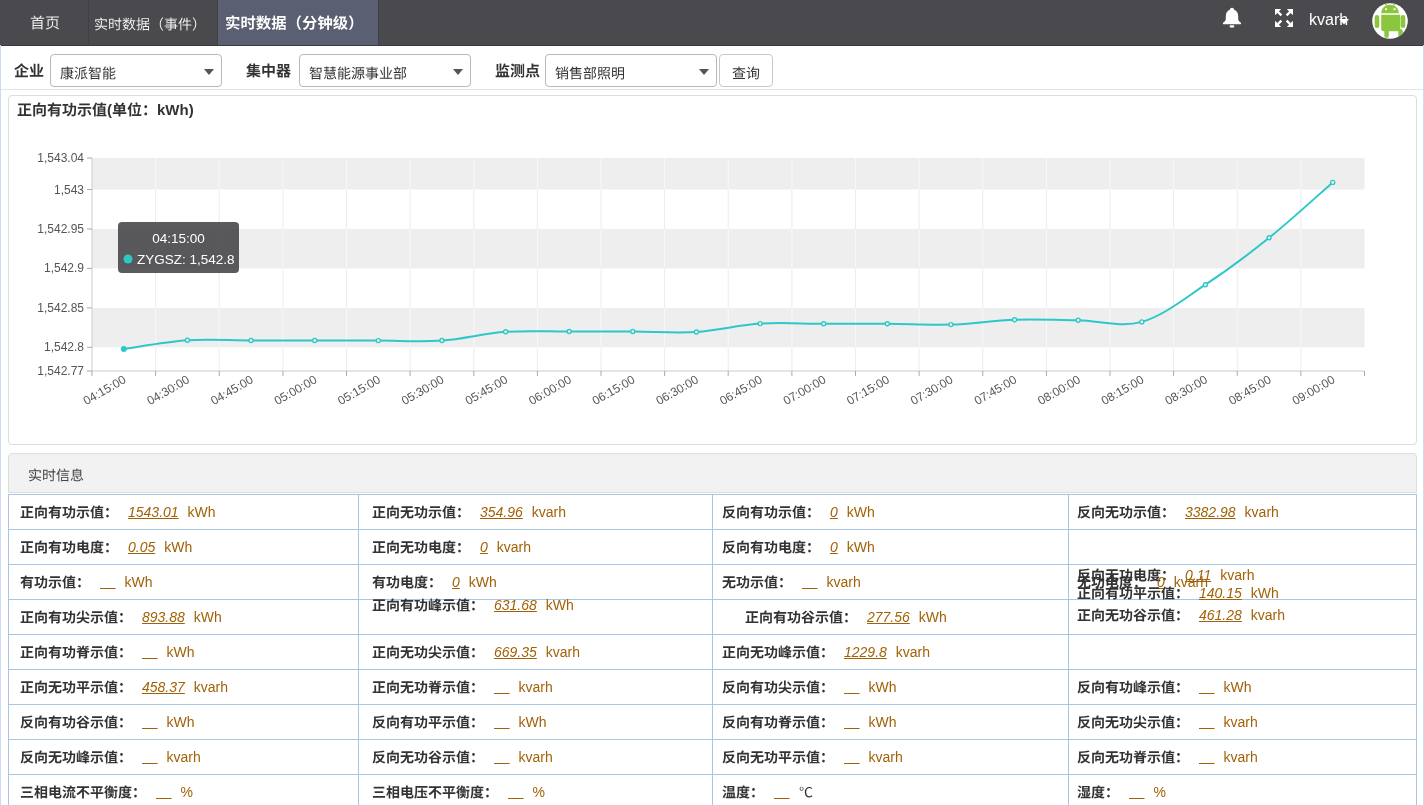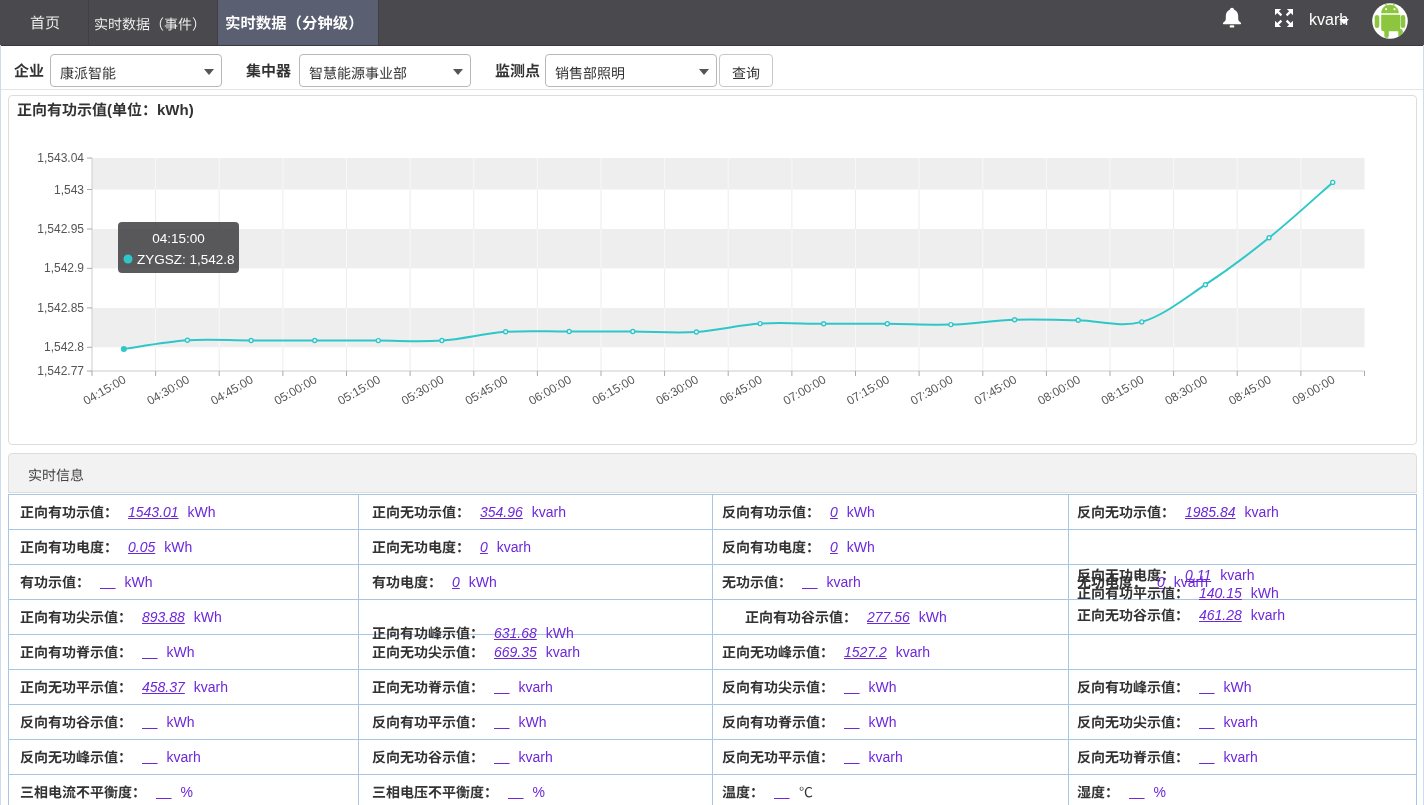--- a/index.html
+++ b/index.html
@@ -13,21 +13,21 @@
 .sel{position:absolute;top:8px;height:33px;border:1px solid #b8b8b8;border-radius:4px;background:#fff}
 .selt{position:absolute;left:9px;top:9px}
 .car{position:absolute;right:7px;top:14px;width:0;height:0;border-left:5px solid transparent;border-right:5px solid transparent;border-top:6px solid #555}
 #qbtn{position:absolute;left:719px;top:8px;width:54px;height:33px;border:1px solid #c8c8c8;border-radius:4px;text-align:center;padding-top:9px}
 #cpanel{position:absolute;left:8px;top:95px;width:1409px;height:350px;border:1px solid #ddd;border-radius:4px;background:#fff}
 #ctitle{position:absolute;left:17px;top:101px}
 .tb{font-weight:bold;font-size:15px;color:#333}
 #rthead{position:absolute;left:8px;top:453px;width:1409px;height:40px;background:#f2f2f2;border:1px solid #ddd;border-radius:4px 4px 0 0;padding:12px 0 0 19px}
 .hb{position:absolute;left:8px;width:1408px;height:1px;background:#a6c6e4}
 .vb{position:absolute;top:494px;width:1px;height:311px;background:#a6c6e4}
-.cell{position:absolute;height:34px;line-height:34px;white-space:nowrap;font-size:14px;color:#6d28d9}
+.cell{position:absolute;height:34px;line-height:34px;white-space:nowrap;font-size:14px;color:#a16207}
 .cell .zh{vertical-align:-0.16em}
 .v{font-style:italic;text-decoration:underline;margin-left:10px}
 .u{margin-left:9px}
 #pgl{position:absolute;left:0;top:45px;width:1px;height:760px;background:#cadcee}
 #pgr{position:absolute;left:1423px;top:45px;width:1px;height:760px;background:#cadcee}
 </style></head>
 <body>
 <div id="nav">
 <div id="navactive"></div>
 <div class="navdiv" style="left:88px"></div>
@@ -274,21 +274,21 @@
     </svg><span class="v">0</span><span class="u">kWh</span></div>
 <div class="cell" style="left:1077px;top:495px"><svg class="zh" width="84" height="14" viewBox="0 0 84 14" fill="#333">
       <use href="#b53cd" transform="translate(0 12.32) scale(0.014 -0.014)"></use>
       <use href="#b5411" transform="translate(14 12.32) scale(0.014 -0.014)"></use>
       <use href="#b65e0" transform="translate(28 12.32) scale(0.014 -0.014)"></use>
       <use href="#b529f" transform="translate(42 12.32) scale(0.014 -0.014)"></use>
       <use href="#b793a" transform="translate(56 12.32) scale(0.014 -0.014)"></use>
       <use href="#b503c" transform="translate(70 12.32) scale(0.014 -0.014)"></use>
     </svg><svg class="zh" width="14" height="14" viewBox="0 0 14 14" fill="#333">
       <use href="#bff1a" transform="translate(0 12.32) scale(0.014 -0.014)"></use>
-    </svg><span class="v">1985.84</span><span class="u">kvarh</span></div>
+    </svg><span class="v">3382.98</span><span class="u">kvarh</span></div>
 <div class="cell" style="left:20px;top:530px"><svg class="zh" width="84" height="14" viewBox="0 0 84 14" fill="#333">
       <use href="#b6b63" transform="translate(0 12.32) scale(0.014 -0.014)"></use>
       <use href="#b5411" transform="translate(14 12.32) scale(0.014 -0.014)"></use>
       <use href="#b6709" transform="translate(28 12.32) scale(0.014 -0.014)"></use>
       <use href="#b529f" transform="translate(42 12.32) scale(0.014 -0.014)"></use>
       <use href="#b7535" transform="translate(56 12.32) scale(0.014 -0.014)"></use>
       <use href="#b5ea6" transform="translate(70 12.32) scale(0.014 -0.014)"></use>
     </svg><svg class="zh" width="14" height="14" viewBox="0 0 14 14" fill="#333">
       <use href="#bff1a" transform="translate(0 12.32) scale(0.014 -0.014)"></use>
     </svg><span class="v">0.05</span><span class="u">kWh</span></div>
@@ -358,21 +358,21 @@
       <use href="#b6b63" transform="translate(0 12.32) scale(0.014 -0.014)"></use>
       <use href="#b5411" transform="translate(14 12.32) scale(0.014 -0.014)"></use>
       <use href="#b6709" transform="translate(28 12.32) scale(0.014 -0.014)"></use>
       <use href="#b529f" transform="translate(42 12.32) scale(0.014 -0.014)"></use>
       <use href="#b5c16" transform="translate(56 12.32) scale(0.014 -0.014)"></use>
       <use href="#b793a" transform="translate(70 12.32) scale(0.014 -0.014)"></use>
       <use href="#b503c" transform="translate(84 12.32) scale(0.014 -0.014)"></use>
     </svg><svg class="zh" width="14" height="14" viewBox="0 0 14 14" fill="#333">
       <use href="#bff1a" transform="translate(0 12.32) scale(0.014 -0.014)"></use>
     </svg><span class="v">893.88</span><span class="u">kWh</span></div>
-<div class="cell" style="left:372px;top:616px"><svg class="zh" width="98" height="14" viewBox="0 0 98 14" fill="#333">
+<div class="cell" style="left:372px;top:588px"><svg class="zh" width="98" height="14" viewBox="0 0 98 14" fill="#333">
       <use href="#b6b63" transform="translate(0 12.32) scale(0.014 -0.014)"></use>
       <use href="#b5411" transform="translate(14 12.32) scale(0.014 -0.014)"></use>
       <use href="#b6709" transform="translate(28 12.32) scale(0.014 -0.014)"></use>
       <use href="#b529f" transform="translate(42 12.32) scale(0.014 -0.014)"></use>
       <use href="#b5cf0" transform="translate(56 12.32) scale(0.014 -0.014)"></use>
       <use href="#b793a" transform="translate(70 12.32) scale(0.014 -0.014)"></use>
       <use href="#b503c" transform="translate(84 12.32) scale(0.014 -0.014)"></use>
     </svg><svg class="zh" width="14" height="14" viewBox="0 0 14 14" fill="#333">
       <use href="#bff1a" transform="translate(0 12.32) scale(0.014 -0.014)"></use>
     </svg><span class="v">631.68</span><span class="u">kWh</span></div>
@@ -423,21 +423,21 @@
 <div class="cell" style="left:722px;top:635px"><svg class="zh" width="98" height="14" viewBox="0 0 98 14" fill="#333">
       <use href="#b6b63" transform="translate(0 12.32) scale(0.014 -0.014)"></use>
       <use href="#b5411" transform="translate(14 12.32) scale(0.014 -0.014)"></use>
       <use href="#b65e0" transform="translate(28 12.32) scale(0.014 -0.014)"></use>
       <use href="#b529f" transform="translate(42 12.32) scale(0.014 -0.014)"></use>
       <use href="#b5cf0" transform="translate(56 12.32) scale(0.014 -0.014)"></use>
       <use href="#b793a" transform="translate(70 12.32) scale(0.014 -0.014)"></use>
       <use href="#b503c" transform="translate(84 12.32) scale(0.014 -0.014)"></use>
     </svg><svg class="zh" width="14" height="14" viewBox="0 0 14 14" fill="#333">
       <use href="#bff1a" transform="translate(0 12.32) scale(0.014 -0.014)"></use>
-    </svg><span class="v">1527.2</span><span class="u">kvarh</span></div>
+    </svg><span class="v">1229.8</span><span class="u">kvarh</span></div>
 <div class="cell" style="left:1077px;top:598px"><svg class="zh" width="98" height="14" viewBox="0 0 98 14" fill="#333">
       <use href="#b6b63" transform="translate(0 12.32) scale(0.014 -0.014)"></use>
       <use href="#b5411" transform="translate(14 12.32) scale(0.014 -0.014)"></use>
       <use href="#b65e0" transform="translate(28 12.32) scale(0.014 -0.014)"></use>
       <use href="#b529f" transform="translate(42 12.32) scale(0.014 -0.014)"></use>
       <use href="#b8c37" transform="translate(56 12.32) scale(0.014 -0.014)"></use>
       <use href="#b793a" transform="translate(70 12.32) scale(0.014 -0.014)"></use>
       <use href="#b503c" transform="translate(84 12.32) scale(0.014 -0.014)"></use>
     </svg><svg class="zh" width="14" height="14" viewBox="0 0 14 14" fill="#333">
       <use href="#bff1a" transform="translate(0 12.32) scale(0.014 -0.014)"></use>

